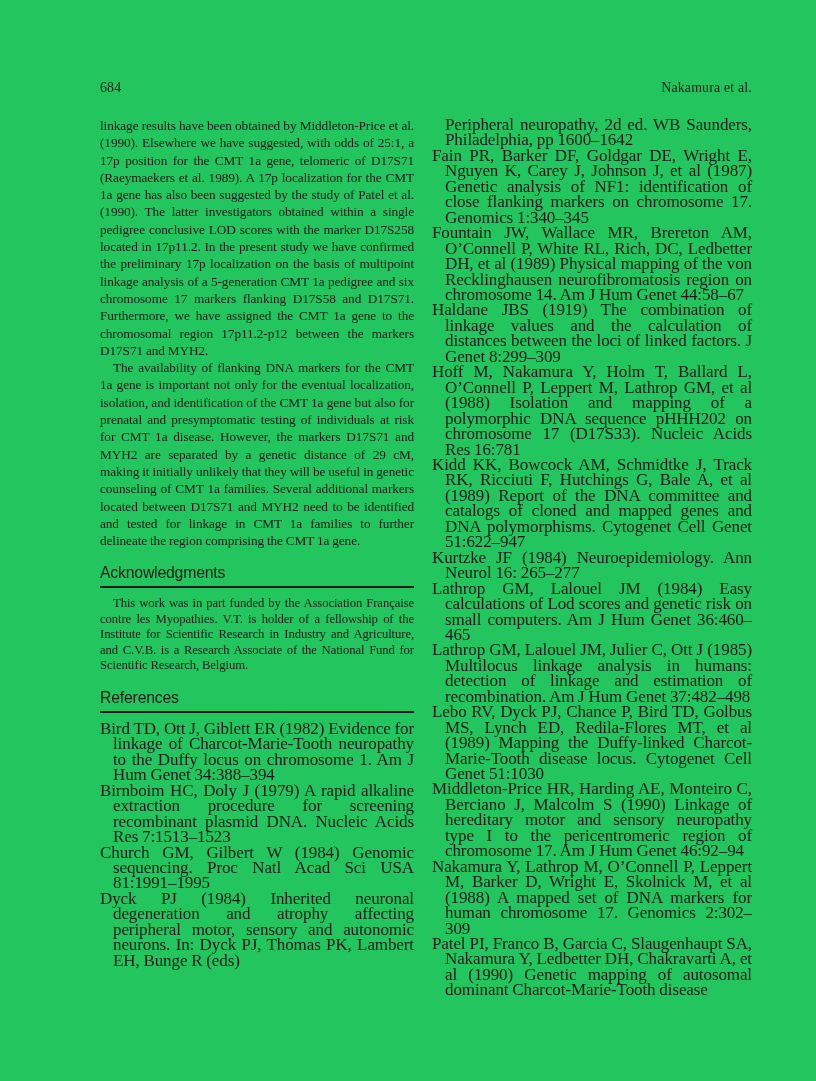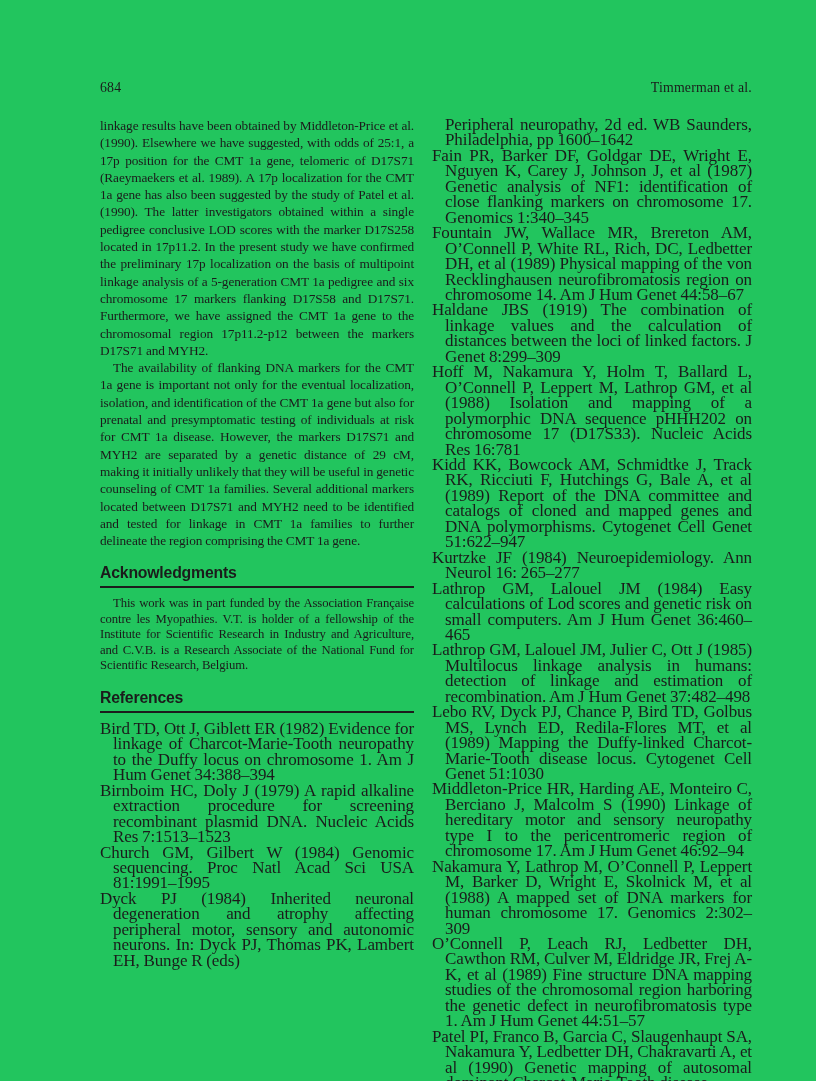--- a/index.html
+++ b/index.html
@@ -40,21 +40,21 @@
   .body-par {
     font-size: 13.3px;
     line-height: 17.3px;
     text-align: justify;
     letter-spacing: -0.1px;
     word-spacing: -0.3px;
   }
   .body-par.indented { text-indent: 13px; }
   .section-heading {
     font-family: "Liberation Sans", sans-serif;
-    font-weight: 700;
+    font-weight: 400;
     font-size: 15.8px;
     letter-spacing: -0.2px;
     margin: 15px 0 8px 0;
     padding-bottom: 4px;
     border-bottom: 2px solid #1c1c1c;
   }
   .ack-text {
     font-size: 12.7px;
     line-height: 15.5px;
     text-align: justify;
@@ -74,21 +74,21 @@
   .ref-entry.continuation { text-indent: 0; }
 </style>
 </head>
 <body>
 
 <div class="page">
   <div class="content">
 
     <div class="header">
       <span>684</span>
-      <span>Timmerman et al.</span>
+      <span>Nakamura et al.</span>
     </div>
 
     <div class="columns">
 
       <div class="col-left">
         <p class="body-par">linkage results have been obtained by Middleton-Price et al. (1990). Elsewhere we have suggested, with odds of 25:1, a 17p position for the CMT 1a gene, telomeric of D17S71 (Raeymaekers et al. 1989). A 17p localization for the CMT 1a gene has also been suggested by the study of Patel et al. (1990). The latter investigators obtained within a single pedigree conclusive LOD scores with the marker D17S258 located in 17p11.2. In the present study we have confirmed the preliminary 17p localization on the basis of multipoint linkage analysis of a 5-generation CMT 1a pedigree and six chromosome 17 markers flanking D17S58 and D17S71. Furthermore, we have assigned the CMT 1a gene to the chromosomal region 17p11.2-p12 between the markers D17S71 and MYH2.</p>
         <p class="body-par indented">The availability of flanking DNA markers for the CMT 1a gene is important not only for the eventual localization, isolation, and identification of the CMT 1a gene but also for prenatal and presymptomatic testing of individuals at risk for CMT 1a disease. However, the markers D17S71 and MYH2 are separated by a genetic distance of 29 cM, making it initially unlikely that they will be useful in genetic counseling of CMT 1a families. Several additional markers located between D17S71 and MYH2 need to be identified and tested for linkage in CMT 1a families to further delineate the region comprising the CMT 1a gene.</p>
 
         <h2 class="section-heading">Acknowledgments</h2>
         <p class="ack-text">This work was in part funded by the Association Française contre les Myopathies. V.T. is holder of a fellowship of the Institute for Scientific Research in Industry and Agriculture, and C.V.B. is a Research Associate of the National Fund for Scientific Research, Belgium.</p>
@@ -106,19 +106,18 @@
         <p class="ref-entry">Fountain JW, Wallace MR, Brereton AM, O’Connell P, White RL, Rich, DC, Ledbetter DH, et al (1989) Physical mapping of the von Recklinghausen neurofibromatosis region on chromosome 14. Am J Hum Genet 44:58–67</p>
         <p class="ref-entry">Haldane JBS (1919) The combination of linkage values and the calculation of distances between the loci of linked factors. J Genet 8:299–309</p>
         <p class="ref-entry">Hoff M, Nakamura Y, Holm T, Ballard L, O’Connell P, Leppert M, Lathrop GM, et al (1988) Isolation and mapping of a polymorphic DNA sequence pHHH202 on chromosome 17 (D17S33). Nucleic Acids Res 16:781</p>
         <p class="ref-entry">Kidd KK, Bowcock AM, Schmidtke J, Track RK, Ricciuti F, Hutchings G, Bale A, et al (1989) Report of the DNA committee and catalogs of cloned and mapped genes and DNA polymorphisms. Cytogenet Cell Genet 51:622–947</p>
         <p class="ref-entry">Kurtzke JF (1984) Neuroepidemiology. Ann Neurol 16: 265–277</p>
         <p class="ref-entry">Lathrop GM, Lalouel JM (1984) Easy calculations of Lod scores and genetic risk on small computers. Am J Hum Genet 36:460–465</p>
         <p class="ref-entry">Lathrop GM, Lalouel JM, Julier C, Ott J (1985) Multilocus linkage analysis in humans: detection of linkage and estimation of recombination. Am J Hum Genet 37:482–498</p>
         <p class="ref-entry">Lebo RV, Dyck PJ, Chance P, Bird TD, Golbus MS, Lynch ED, Redila-Flores MT, et al (1989) Mapping the Duffy-linked Charcot-Marie-Tooth disease locus. Cytogenet Cell Genet 51:1030</p>
         <p class="ref-entry">Middleton-Price HR, Harding AE, Monteiro C, Berciano J, Malcolm S (1990) Linkage of hereditary motor and sensory neuropathy type I to the pericentromeric region of chromosome 17. Am J Hum Genet 46:92–94</p>
         <p class="ref-entry">Nakamura Y, Lathrop M, O’Connell P, Leppert M, Barker D, Wright E, Skolnick M, et al (1988) A mapped set of DNA markers for human chromosome 17. Genomics 2:302–309</p>
-        <p class="ref-entry">O’Connell P, Leach RJ, Ledbetter DH, Cawthon RM, Culver M, Eldridge JR, Frej A-K, et al (1989) Fine structure DNA mapping studies of the chromosomal region harboring the genetic defect in neurofibromatosis type 1. Am J Hum Genet 44:51–57</p>
         <p class="ref-entry">Patel PI, Franco B, Garcia C, Slaugenhaupt SA, Nakamura Y, Ledbetter DH, Chakravarti A, et al (1990) Genetic mapping of autosomal dominant Charcot-Marie-Tooth disease</p>
       </div>
 
     </div>
   </div>
 </div>
 
 </body></html>

